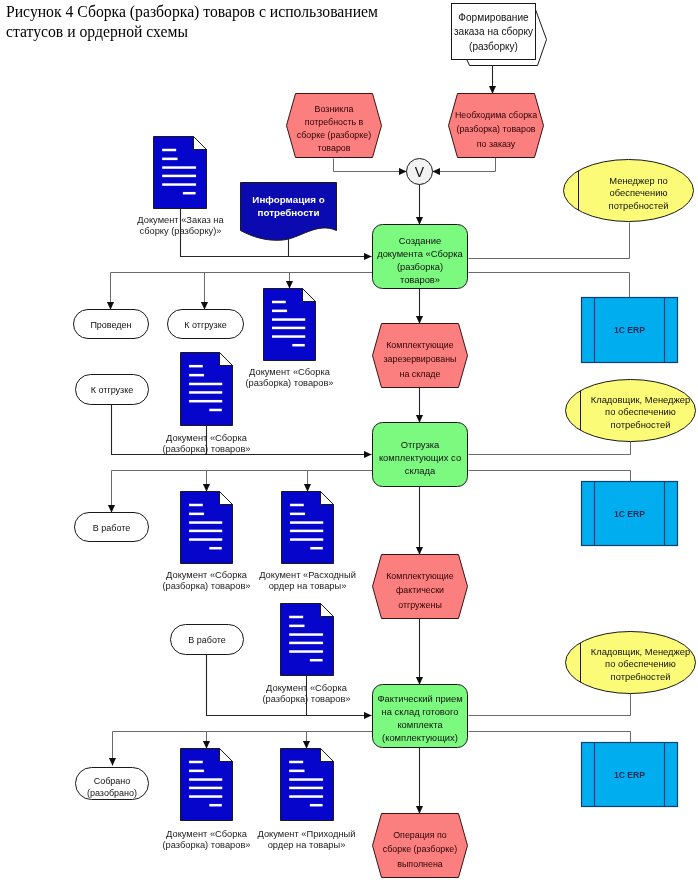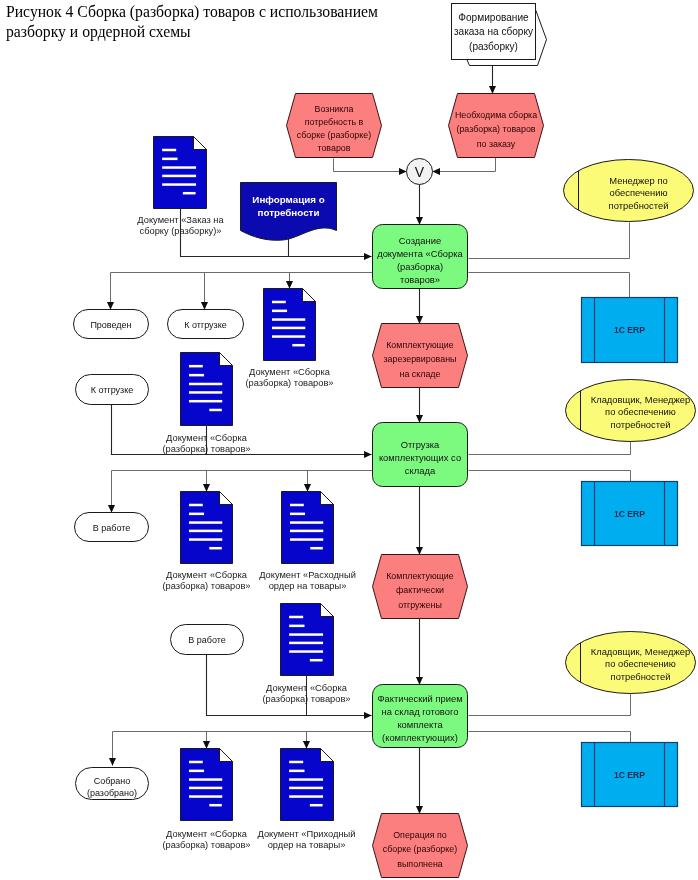--- a/index.html
+++ b/index.html
@@ -14,21 +14,21 @@
   .stl{font-family:"Liberation Sans",sans-serif;font-size:9.0px;fill:#111;text-anchor:middle;}
   .hxl{font-family:"Liberation Sans",sans-serif;font-size:8.9px;fill:#2b0505;text-anchor:middle;}
   .cap{font-family:"Liberation Sans",sans-serif;font-size:9.3px;fill:#1a1a1a;text-anchor:middle;}
   .erp{font-family:"Liberation Sans",sans-serif;font-size:8.6px;fill:#0D2B54;text-anchor:middle;font-weight:bold;}
   .gw{font-family:"Liberation Sans",sans-serif;font-size:14px;fill:#111;text-anchor:middle;}
 </style>
 </head>
 <body>
 
 <div class="page">
-  <div class="title"><span>Рисунок 4 Сборка (разборка) товаров с использованием</span><br><span>разборку и ордерной схемы</span></div>
+  <div class="title"><span>Рисунок 4 Сборка (разборка) товаров с использованием</span><br><span>статусов и ордерной схемы</span></div>
   <svg class="flow" width="698" height="880" viewBox="0 0 698 880">
    <defs>
      <marker id="arrD" markerWidth="10" markerHeight="8" refX="7.6" refY="3.6" orient="auto" markerUnits="userSpaceOnUse">
        <path d="M0,0 L7.8,3.6 L0,7.2 z" fill="#0d0d0d"></path>
      </marker>
    </defs>
 <g transform="translate(0.5,0.5)">
   <path d="M492,65 L492,93" fill="none" stroke="#262626" stroke-width="1.1" marker-end="url(#arrD)"></path>
   <path d="M333,158 L333,171 L406,171" fill="none" stroke="#6b6b6b" stroke-width="1.0" marker-end="url(#arrD)"></path>
   <path d="M495,157 L495,171 L432,171" fill="none" stroke="#6b6b6b" stroke-width="1.0" marker-end="url(#arrD)"></path>

